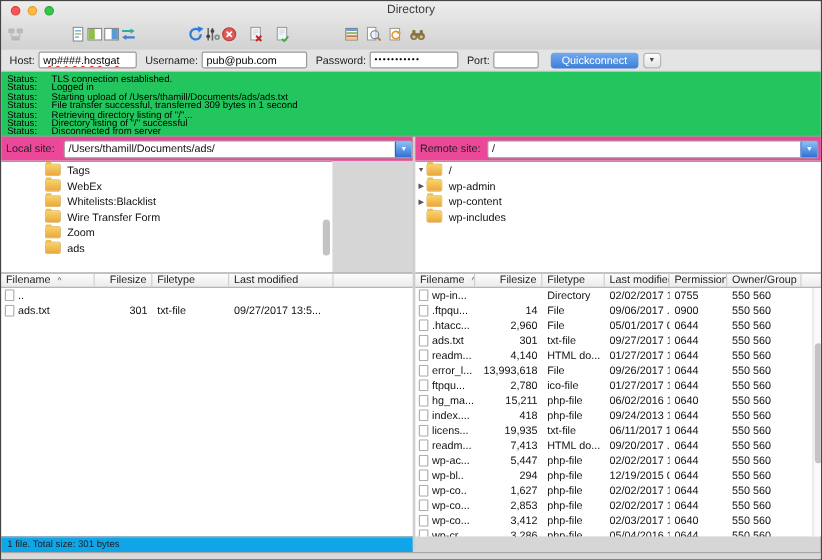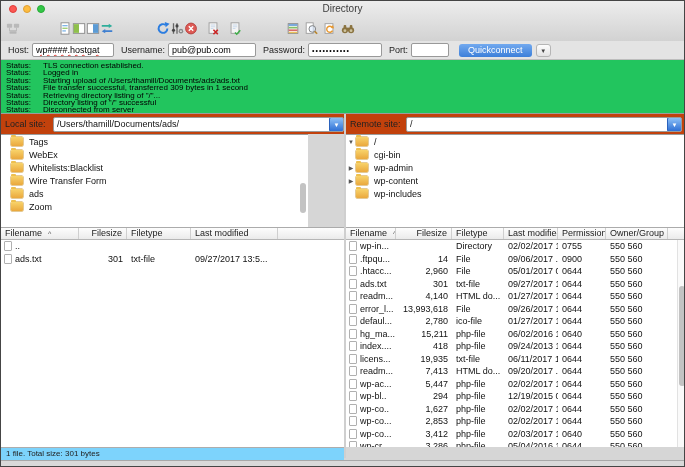--- a/index.html
+++ b/index.html
@@ -29,32 +29,32 @@
   .squiggle{text-decoration:underline wavy #e03a2f 1px;text-underline-offset:1px;}
   .qc-btn{margin-left:10px;height:13px;line-height:13px;padding:0 9px;background:linear-gradient(#72a9ef,#3c7fd9);color:#fff;border-radius:3px;font-size:9px;flex:none;}
   .qc-drop{margin-left:4px;width:15px;height:13px;background:linear-gradient(#fdfdfd,#e3e3e3);border:1px solid #b5b5b5;border-radius:3px;text-align:center;font-size:6px;line-height:13px;color:#444;box-sizing:border-box;flex:none;}
 
   
   .log{position:absolute;left:0;top:59px;right:0;height:54px;background:#22c55e;border-bottom:1px solid #9c9c9c;overflow:hidden;padding-top:2px;box-sizing:border-box;}
   .log-line{display:flex;font-size:8px;line-height:7.4px;color:#000;white-space:nowrap;}
   .log-label{width:37px;margin-left:5px;flex:none;}
 
   
-  .sitebar{position:absolute;top:113px;height:20px;background:#c2410c;font-size:9px;text-decoration:underline;}
+  .sitebar{position:absolute;top:113px;height:20px;background:#ec4899;font-size:9px;text-decoration:underline;}
   .sitebar-l{left:0;width:343px;}
   .sitebar-r{left:345px;width:340px;}
   .site-label{position:absolute;left:4px;top:5px;color:#222;}
   .combo{position:absolute;top:3px;height:13px;background:#fff;border:1px solid #9a9a9a;border-radius:2px;font-size:9px;line-height:13px;padding-left:3px;color:#111;white-space:nowrap;overflow:hidden;}
   .combo-l{left:52px;right:0;}
   .combo-r{left:60px;right:4px;}
   .combo-btn{position:absolute;right:-1px;top:-1px;width:15px;height:15px;border-radius:2px;background:linear-gradient(#8cc0f7,#2e6fd4);border:1px solid #2a62bd;color:#fff;font-size:6px;text-align:center;line-height:14px;box-sizing:border-box;}
 
   
   .treebox{position:absolute;top:133px;height:93px;background:#fff;border-top:1px solid #9c9c9c;overflow:hidden;box-sizing:border-box;}
-  .tree-l{left:0;width:307px;}
+  .tree-l{left:0;width:276px;padding-left:27px;}
   .tree-r{left:345px;width:340px;}
   .trow{display:flex;align-items:center;height:13px;font-size:9px;color:#111;white-space:nowrap;}
   .arrow{width:10px;flex:none;font-size:6px;color:#555;text-align:center;}
   .ticon{flex:none;width:12px;height:9px;margin-right:4px;position:relative;background:linear-gradient(#f8d36a,#eaa83d);border-radius:1px;box-shadow:0 0 0 .5px #c9962f;}
   .ticon::before{content:"";position:absolute;left:0;top:-2px;width:5px;height:2px;background:#eec04f;border-radius:1px 1px 0 0;}
   .tlabel{padding:0 2px;border-radius:2px;}
   .vscroll{position:absolute;width:6px;border-radius:3px;background:#c3c3c3;}
   .tree-scroll{right:2px;top:48px;height:30px;}
   .list-scroll{right:1px;top:46px;height:100px;}
   .rtrack{position:absolute;right:0;top:0;width:9px;height:100%;background:#fafafa;border-left:1px solid #e2e2e2;box-sizing:border-box;}
@@ -73,21 +73,21 @@
   .list{position:absolute;top:239px;height:207px;background:#fff;overflow:hidden;}
   .list-l{left:0;width:343px;}
   .list-r{left:345px;width:340px;}
   .lrow{display:flex;height:12.5px;align-items:center;font-size:9px;color:#111;white-space:nowrap;}
   .cell{flex:none;overflow:hidden;box-sizing:border-box;padding-left:4px;}
   .namecell{display:flex;align-items:center;padding-left:3px;}
   .fname{overflow:hidden;}
   .ficon{flex:none;width:8px;height:10px;background:#fff;border:1px solid #b0b0b0;border-radius:1px;margin-right:3px;position:relative;box-sizing:border-box;}
 
   
-  .sbar{position:absolute;top:446px;height:13px;background:#7dd3fc;border-top:1px solid #adadad;font-size:8px;line-height:12px;color:#222;padding-left:5px;box-sizing:border-box;white-space:nowrap;overflow:hidden;}
+  .sbar{position:absolute;top:446px;height:13px;background:#0ea5e9;border-top:1px solid #adadad;font-size:8px;line-height:12px;color:#222;padding-left:5px;box-sizing:border-box;white-space:nowrap;overflow:hidden;}
   .sb-l{left:0;width:343px;}
   .sb-r{left:345px;width:340px;}
   .strip{position:absolute;left:0;top:459px;right:0;height:7px;background:#d9d9d9;border-top:1px solid #a8a8a8;}
   .vdivider{position:absolute;left:343px;top:113px;width:2px;bottom:8px;background:#cfcfcf;}
 </style>
 </head>
 <body>
 
 <div class="window">
 
@@ -302,46 +302,41 @@
         <div class="trow">
           <span class="arrow"></span>
           <span class="ticon"></span>
           <span class="tlabel">Wire Transfer Form</span>
         </div>
 
 
         <div class="trow">
           <span class="arrow"></span>
           <span class="ticon"></span>
+          <span class="tlabel">Zoom</span>
+        </div>
+
+        <div class="trow">
+          <span class="arrow"></span>
+          <span class="ticon"></span>
           <span class="tlabel">ads</span>
-        </div>
-
-        <div class="trow">
-          <span class="arrow"></span>
-          <span class="ticon"></span>
-          <span class="tlabel">Zoom</span>
         </div>
       </div>
     <span class="vscroll tree-scroll"></span>
   </div>
 
   <div class="treebox tree-r">
     <div>
 
         <div class="trow">
           <span class="arrow">▼</span>
           <span class="ticon"></span>
           <span class="tlabel">/</span>
         </div>
 
-        <div class="trow">
-          <span class="arrow"></span>
-          <span class="ticon"></span>
-          <span class="tlabel">cgi-bin</span>
-        </div>
 
         <div class="trow">
           <span class="arrow">▶</span>
           <span class="ticon"></span>
           <span class="tlabel">wp-admin</span>
         </div>
 
         <div class="trow">
           <span class="arrow">▶</span>
           <span class="ticon"></span>
@@ -470,21 +465,21 @@
           <span class="cell w-rsize">13,993,618</span>
           <span class="cell w-rtype">File</span>
           <span class="cell w-rmod">09/26/2017 1...</span>
           <span class="cell w-rperm">0644</span>
           <span class="cell w-rown">550 560</span>
         </div>
 
         <div class="lrow">
           <span class="cell namecell w-rname">
             <span class="ficon"></span>
-            <span class="fname">defaul...</span>
+            <span class="fname">ftpqu...</span>
           </span>
           <span class="cell w-rsize">2,780</span>
           <span class="cell w-rtype">ico-file</span>
           <span class="cell w-rmod">01/27/2017 1...</span>
           <span class="cell w-rperm">0644</span>
           <span class="cell w-rown">550 560</span>
         </div>
 
         <div class="lrow">
           <span class="cell namecell w-rname">

